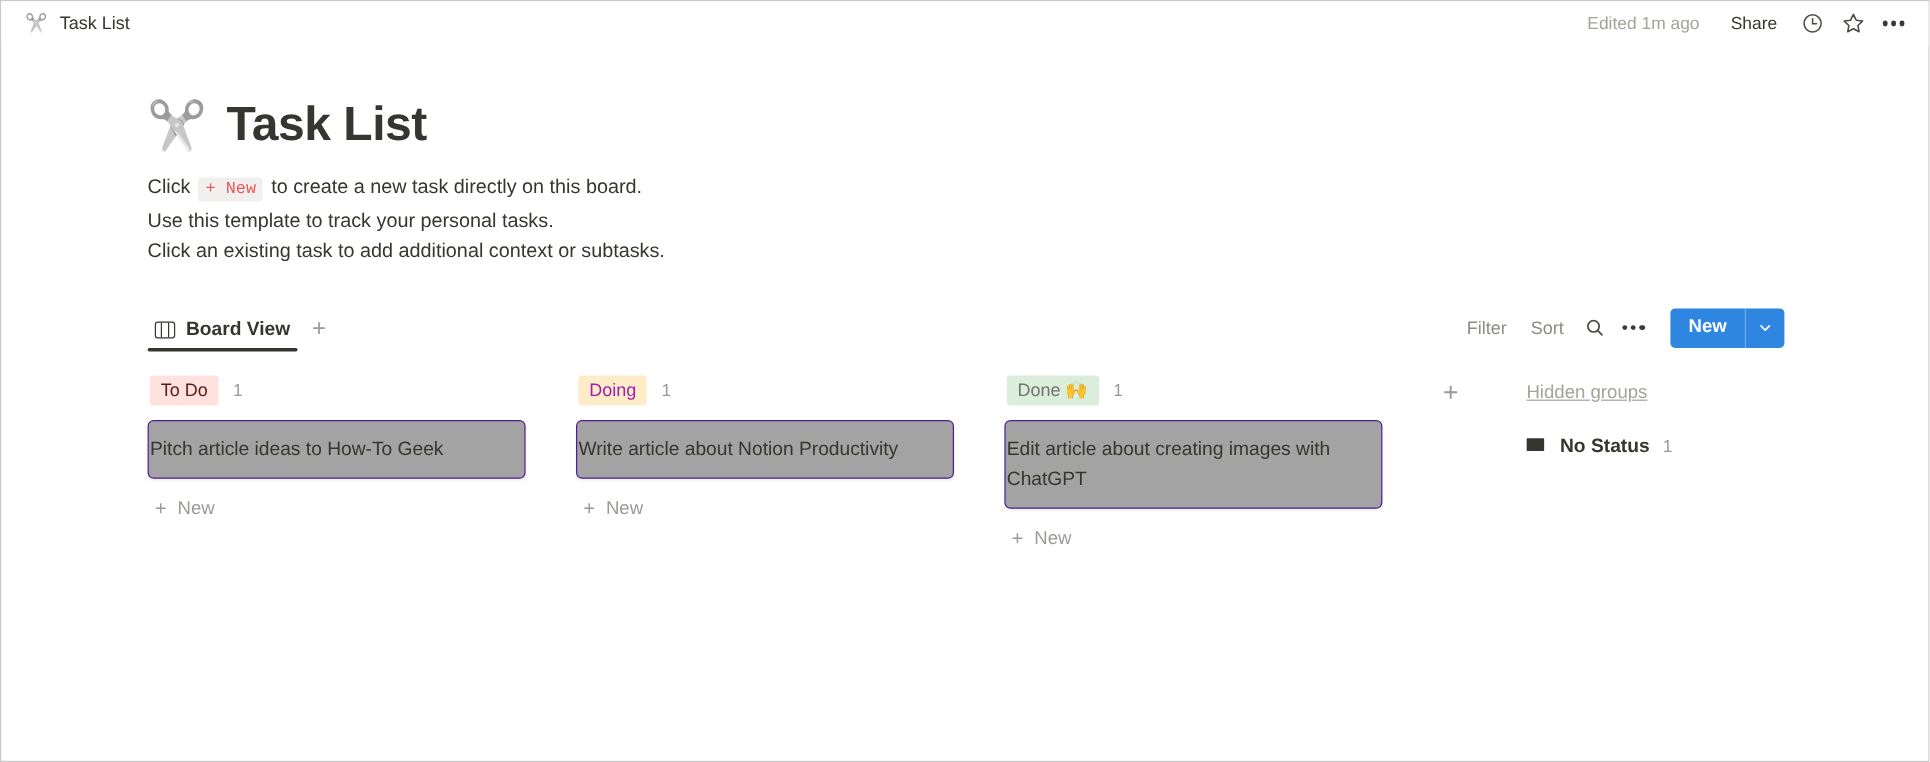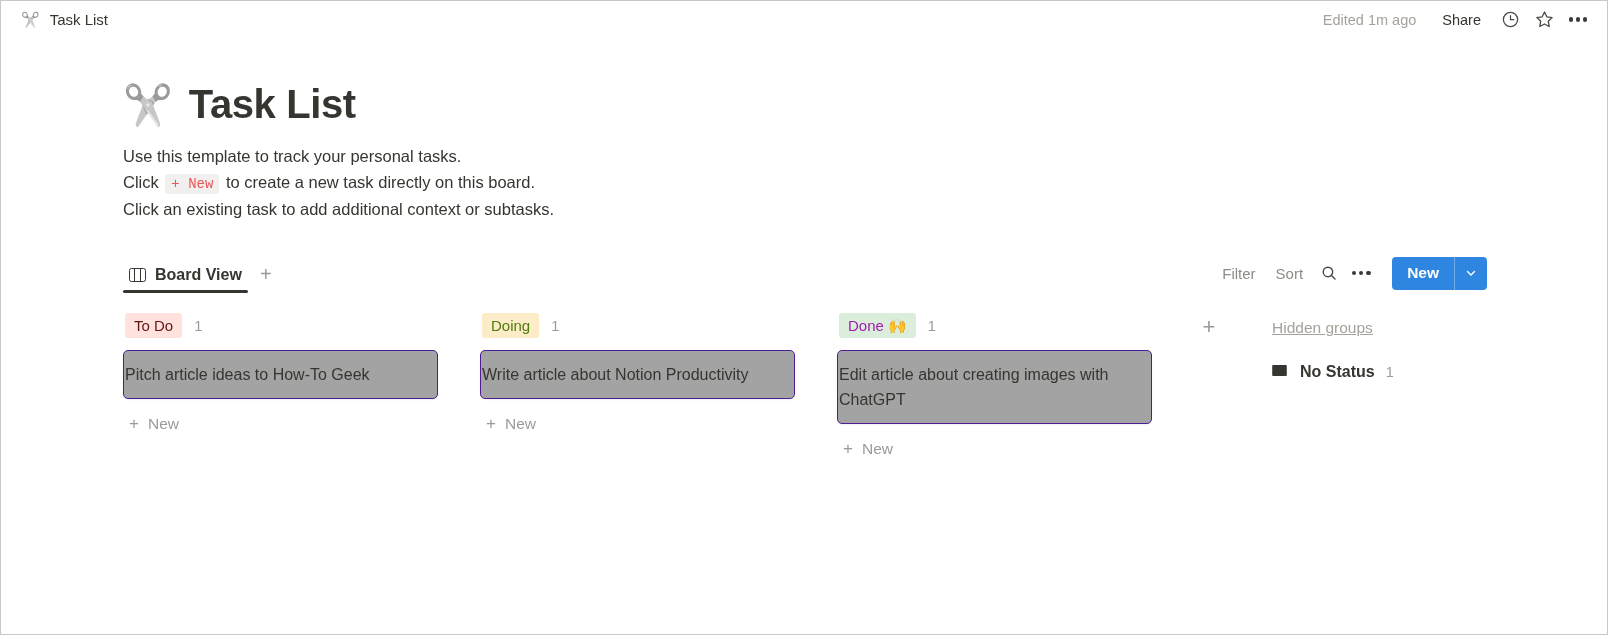--- a/index.html
+++ b/index.html
@@ -421,26 +421,26 @@
 
   <div class="page">
     <div class="content-inner">
 
       <div class="title-row">
         <span class="title-emoji">✂️</span>
         <h1 class="page-title">Task List</h1>
       </div>
 
       <div class="desc">
-        <p>Use this template to track your personal tasks.</p>
         <p>
           <span>Click</span>
           <span class="inline-code">+ New</span>
           <span>to create a new task directly on this board.</span>
         </p>
+        <p>Use this template to track your personal tasks.</p>
         <p>Click an existing task to add additional context or subtasks.</p>
       </div>
 
       <div class="view-toolbar">
         <div class="view-tabs">
           <div class="view-tab active">
             <span class="board-icon">
               <span></span>
                 <span></span>
                 <span></span>
@@ -494,37 +494,37 @@
             </div>
           </div>
           <div class="new-row">
             <span class="plus">+</span>
             <span>New</span>
           </div>
         </div>
 
         <div class="column">
           <div class="col-header">
-            <span class="status-badge" style="background:#fdecc8;color:#4d7c0f;">Doing</span>
+            <span class="status-badge" style="background:#fdecc8;color:#a21caf;">Doing</span>
             <span class="col-count">1</span>
           </div>
           <div class="cards">
             <div class="card">
               <span class="card-title">Write article about Notion Productivity</span>
             </div>
           </div>
           <div class="new-row">
             <span class="plus">+</span>
             <span>New</span>
           </div>
         </div>
 
         <div class="column">
           <div class="col-header">
-            <span class="status-badge" style="background:#dbeddb;color:#a21caf;">Done 🙌</span>
+            <span class="status-badge" style="background:#dbeddb;color:#737373;">Done 🙌</span>
             <span class="col-count">1</span>
           </div>
           <div class="cards">
             <div class="card">
               <span class="card-title">Edit article about creating images with ChatGPT</span>
             </div>
           </div>
           <div class="new-row">
             <span class="plus">+</span>
             <span>New</span>

